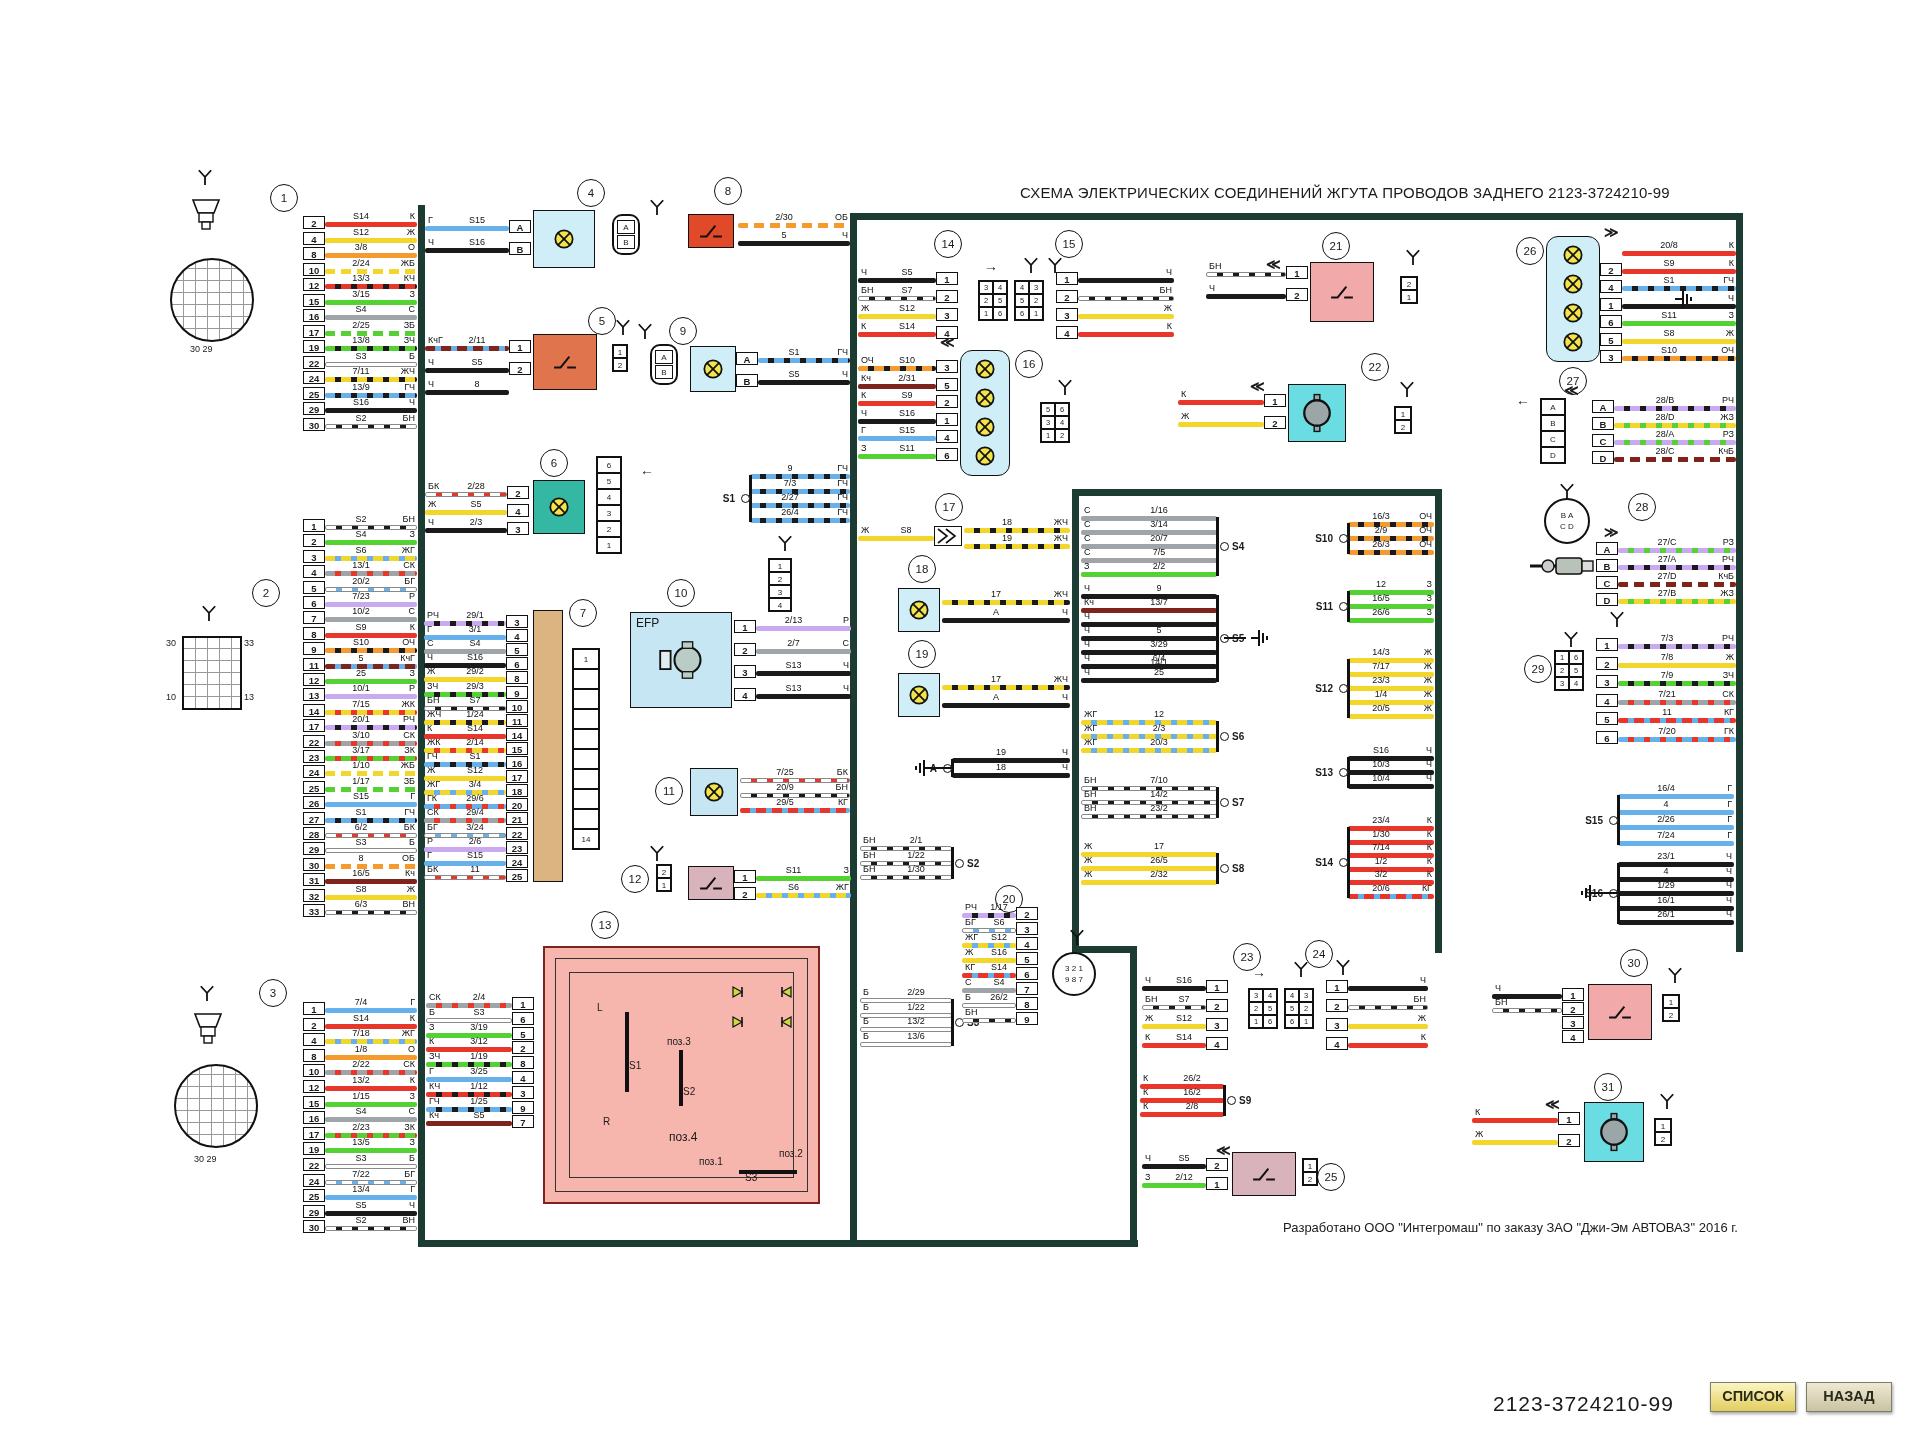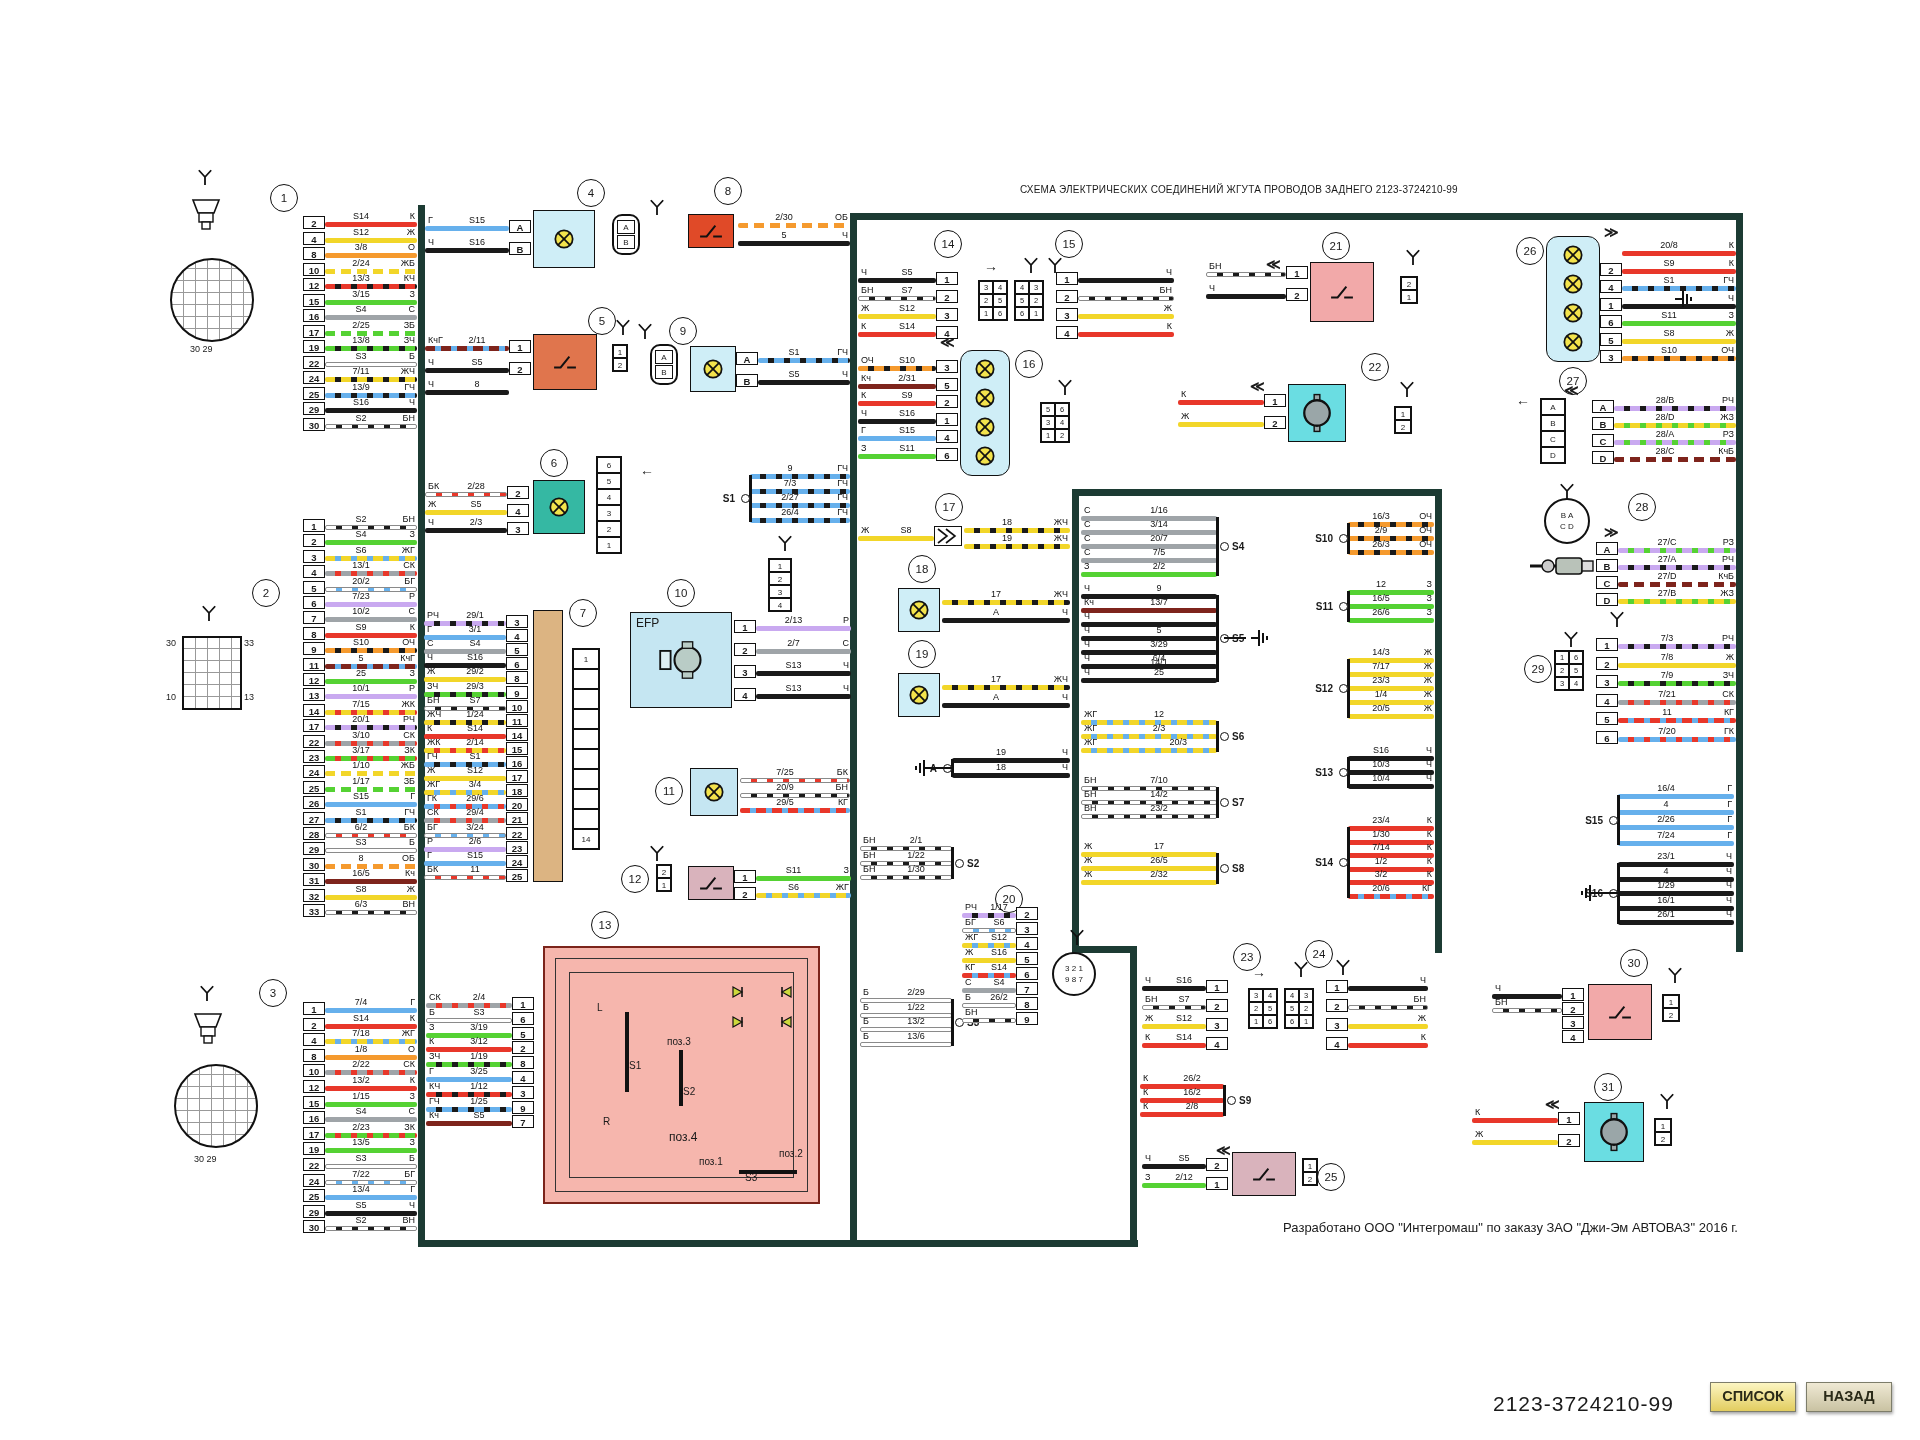--- a/index.html
+++ b/index.html
@@ -1,19 +1,19 @@
 <!DOCTYPE html>
 <html><head>
 <meta charset="utf-8">
 <style>
   html,body{margin:0;padding:0;background:#fff;}
   #canvas{position:relative;width:1920px;height:1440px;background:#ffffff;overflow:hidden;
           font-family:"Liberation Sans",sans-serif;color:#1a1a1a;}
   .a{position:absolute;}
-  .title{font-size:10px;white-space:nowrap;letter-spacing:.2px;}
+  .title{font-size:15px;white-space:nowrap;letter-spacing:.2px;}
   .credit{font-size:13px;white-space:nowrap;}
   .docnum{font-size:21px;letter-spacing:1px;font-weight:500;}
   .btn{width:84px;height:28px;border:1px solid #7d7d6a;text-align:center;line-height:27px;
        font-size:14.5px;font-weight:700;color:#2a2a18;box-shadow:1px 2px 3px rgba(0,0,0,.35);cursor:pointer;}
   .btn-list{background:linear-gradient(#fcf5c2,#e2cd60);}
   .btn-back{background:linear-gradient(#efe9d4,#c9c2a2);}
   .trk{background:#1c3b33;}
   .wire{border-radius:2px;}
   .wl{font-size:9px;line-height:10px;white-space:nowrap;color:#111;}
   .wlc{text-align:center;width:56px;}
@@ -138,21 +138,21 @@
         </svg></div>
       <div class="a gl" style="left: 1224px; top: 637px; width: 22px; height: 2px;"></div>
       <div class="a wire" style="left: 1081px; top: 720px; width: 136px; height: 5px; background: repeating-linear-gradient(90deg, rgb(242, 214, 41) 0px, rgb(242, 214, 41) 10px, rgb(102, 176, 236) 10px, rgb(102, 176, 236) 16px);"></div>
       <div class="a wl" style="top: 709px; width: 30px; left: 1084px;">ЖГ</div>
       <div class="a wl wlc" style="left: 1131px; top: 709px;">12</div>
       <div class="a wire" style="left: 1081px; top: 734px; width: 136px; height: 5px; background: repeating-linear-gradient(90deg, rgb(242, 214, 41) 0px, rgb(242, 214, 41) 10px, rgb(102, 176, 236) 10px, rgb(102, 176, 236) 16px);"></div>
       <div class="a wl" style="top: 723px; width: 30px; left: 1084px;">ЖГ</div>
       <div class="a wl wlc" style="left: 1131px; top: 723px;">2/3</div>
       <div class="a wire" style="left: 1081px; top: 748px; width: 136px; height: 5px; background: repeating-linear-gradient(90deg, rgb(242, 214, 41) 0px, rgb(242, 214, 41) 10px, rgb(102, 176, 236) 10px, rgb(102, 176, 236) 16px);"></div>
       <div class="a wl" style="top: 737px; width: 30px; left: 1084px;">ЖГ</div>
-      <div class="a wl wlc" style="left: 1131px; top: 737px; text-align: right;">20/3</div>
+      <div class="a wl wlc" style="left: 1131px; top: 737px;">20/3</div>
       <div class="a gl" style="left: 1216px; top: 721px; width: 2.5px; height: 31px;"></div>
       <div class="a nd" style="left: 1220px; top: 732px;"></div>
       <div class="a spl" style="left: 1232px; top: 731px;">S6</div>
       <div class="a wire" style="left: 1081px; top: 786px; width: 136px; height: 5px; background: repeating-linear-gradient(90deg, rgb(255, 255, 255) 0px, rgb(255, 255, 255) 10px, rgb(26, 26, 26) 10px, rgb(26, 26, 26) 16px); border: 1px solid rgb(138, 138, 138); box-sizing: border-box;"></div>
       <div class="a wl" style="top: 775px; width: 30px; left: 1084px;">БН</div>
       <div class="a wl wlc" style="left: 1131px; top: 775px;">7/10</div>
       <div class="a wire" style="left: 1081px; top: 800px; width: 136px; height: 5px; background: repeating-linear-gradient(90deg, rgb(255, 255, 255) 0px, rgb(255, 255, 255) 10px, rgb(26, 26, 26) 10px, rgb(26, 26, 26) 16px); border: 1px solid rgb(138, 138, 138); box-sizing: border-box;"></div>
       <div class="a wl" style="top: 789px; width: 30px; left: 1084px;">БН</div>
       <div class="a wl wlc" style="left: 1131px; top: 789px;">14/2</div>
       <div class="a wire" style="left: 1081px; top: 814px; width: 136px; height: 5px; background: repeating-linear-gradient(90deg, rgb(255, 255, 255) 0px, rgb(255, 255, 255) 10px, rgb(26, 26, 26) 10px, rgb(26, 26, 26) 16px); border: 1px solid rgb(138, 138, 138); box-sizing: border-box;"></div>

